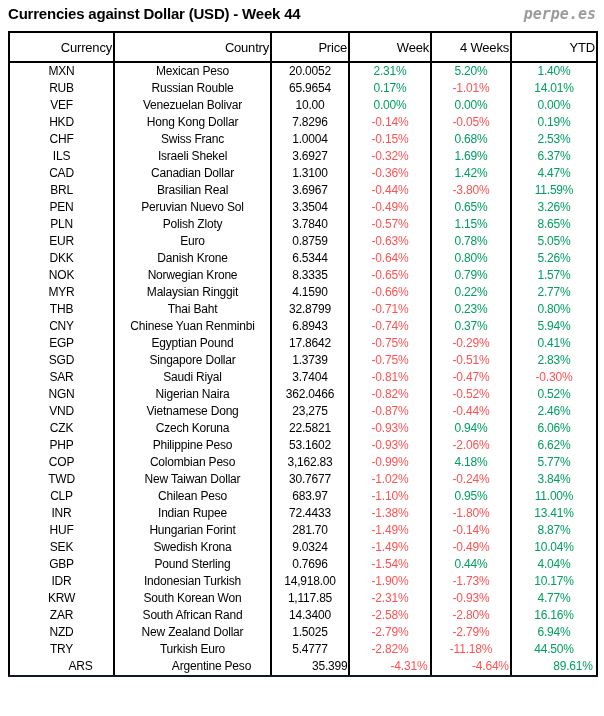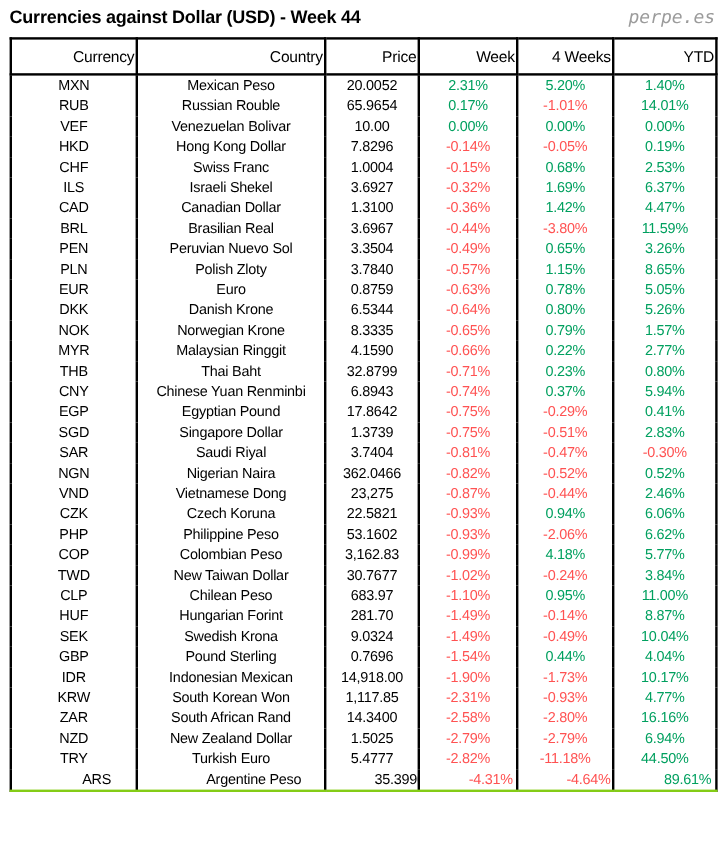--- a/index.html
+++ b/index.html
@@ -27,21 +27,21 @@
   }
   .title {
     font-size: 15px;
     font-weight: bold;
     letter-spacing: -0.2px;
     white-space: nowrap;
   }
   .logo {
     font-family: "DejaVu Sans Mono", monospace;
     font-size: 15px;
-    font-weight: normal;
+    font-weight: bold;
     font-style: italic;
     color: var(--logo-gray, #9b9b9b);
     white-space: nowrap;
     text-align: right;
   }
   table.fx {
     border-collapse: collapse;
     table-layout: fixed;
     width: 588px;
   }
@@ -62,21 +62,21 @@
   table.fx tbody td {
     height: 17px;
     font-size: 12px;
     line-height: 17px;
     text-align: center;
     padding: 0 2px;
     white-space: nowrap;
     overflow: hidden;
     letter-spacing: -0.2px;
   }
-  tbody tr:last-child td { border-bottom: 2px solid #84cc16; padding-left: 40px; }
+  tbody tr:last-child td { border-bottom: 2px solid #0f172a; padding-left: 40px; }
   .pos { color: var(--pos, #00a05f); }
   .neg { color: var(--neg, #ff5252); }
 </style>
 </head>
 <body>
 
 <div class="page">
   <div class="topbar">
     <div class="title">Currencies against Dollar (USD) - Week 44</div>
     <div class="logo">perpe.es</div>
@@ -304,20 +304,28 @@
         </tr>
         <tr>
           <td>CLP</td>
           <td>Chilean Peso</td>
           <td>683.97</td>
           <td class="neg">-1.10%</td>
           <td class="pos">0.95%</td>
           <td class="pos">11.00%</td>
         </tr>
         <tr>
+          <td>INR</td>
+          <td>Indian Rupee</td>
+          <td>72.4433</td>
+          <td class="neg">-1.38%</td>
+          <td class="neg">-1.80%</td>
+          <td class="pos">13.41%</td>
+        </tr>
+        <tr>
           <td>HUF</td>
           <td>Hungarian Forint</td>
           <td>281.70</td>
           <td class="neg">-1.49%</td>
           <td class="neg">-0.14%</td>
           <td class="pos">8.87%</td>
         </tr>
         <tr>
           <td>SEK</td>
           <td>Swedish Krona</td>
@@ -329,21 +337,21 @@
         <tr>
           <td>GBP</td>
           <td>Pound Sterling</td>
           <td>0.7696</td>
           <td class="neg">-1.54%</td>
           <td class="pos">0.44%</td>
           <td class="pos">4.04%</td>
         </tr>
         <tr>
           <td>IDR</td>
-          <td>Indonesian Mexican</td>
+          <td>Indonesian Turkish</td>
           <td>14,918.00</td>
           <td class="neg">-1.90%</td>
           <td class="neg">-1.73%</td>
           <td class="pos">10.17%</td>
         </tr>
         <tr>
           <td>KRW</td>
           <td>South Korean Won</td>
           <td>1,117.85</td>
           <td class="neg">-2.31%</td>

